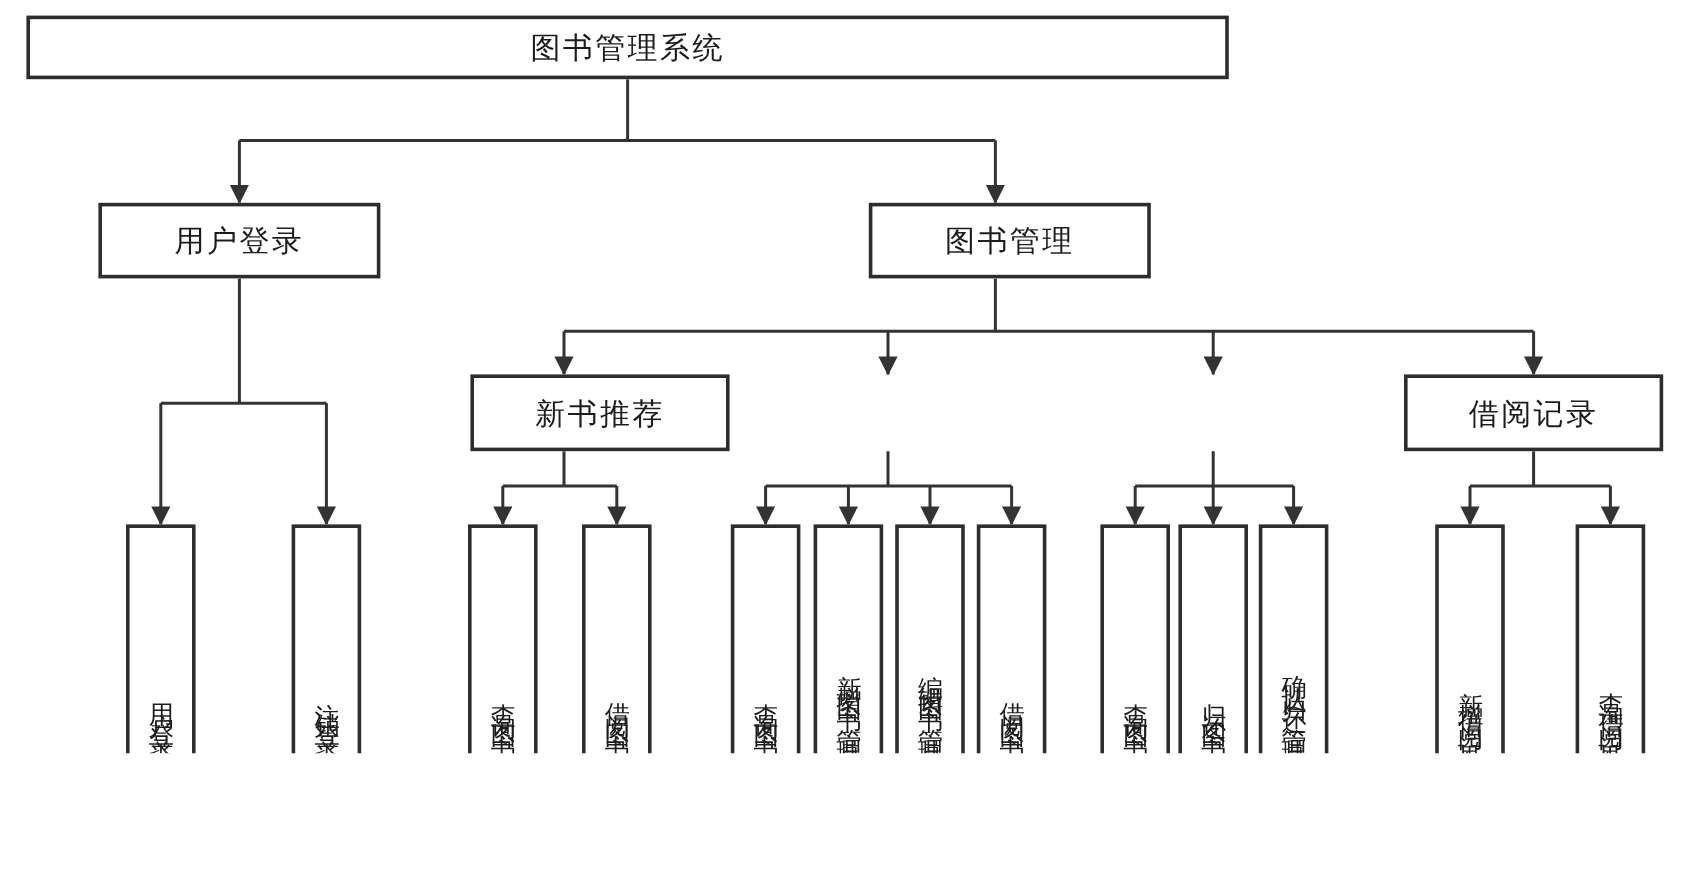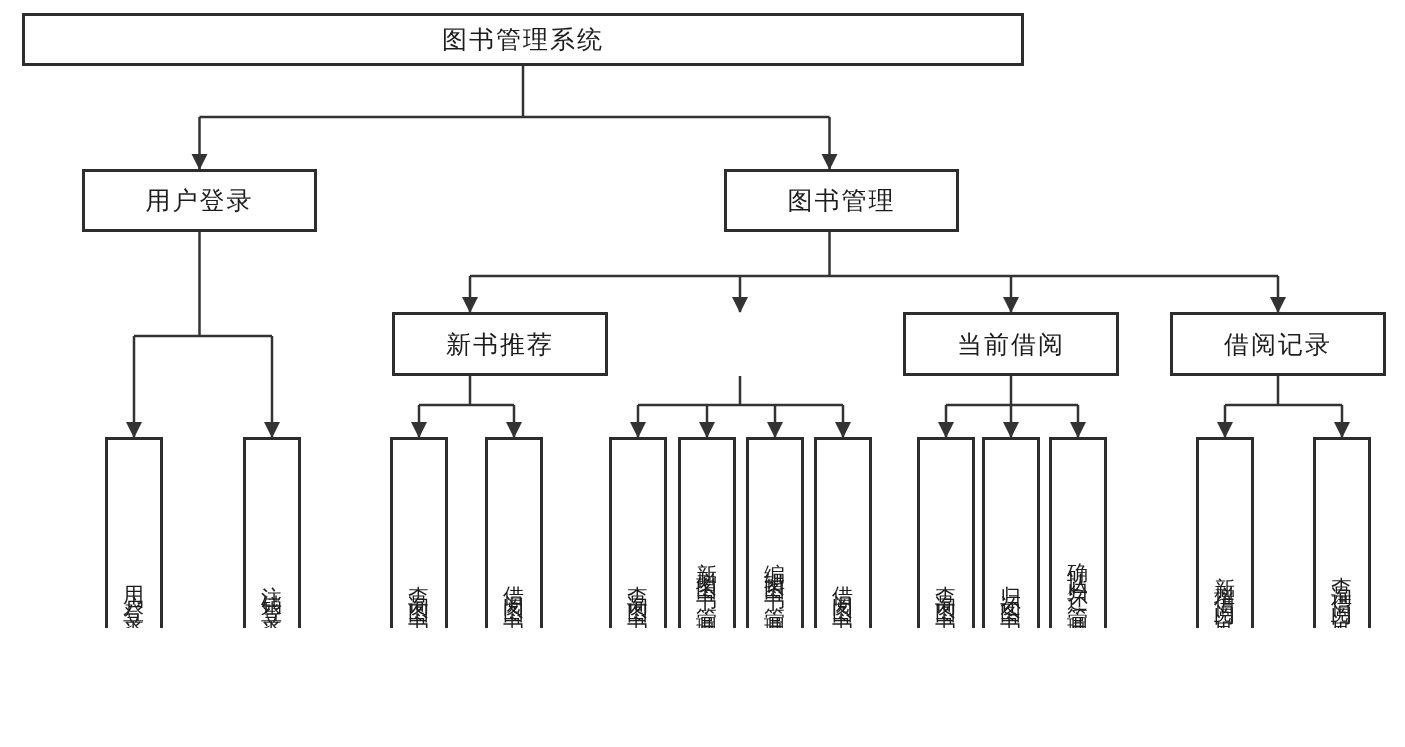--- a/index.html
+++ b/index.html
@@ -121,23 +121,20 @@
   <div class="box hbox lvl2-box" style="left:82px;">
     <span>用户登录</span>
   </div>
   <div class="box hbox lvl2-box" style="left:724px;">
     <span>图书管理</span>
   </div>
 
   <div class="box hbox lvl3-box" style="left:362px;margin-left:30px;">
     <span>新书推荐</span>
   </div>
-  <div class="box hbox lvl3-box" style="left:903px;">
-    <span>当前借阅</span>
-  </div>
   <div class="box hbox lvl3-box" style="left:1170px;">
     <span>借阅记录</span>
   </div>
 
   <div class="box leaf-box" style="left:105px;">
     <span class="vtext">用户登录</span>
   </div>
   <div class="box leaf-box" style="left:243px;">
     <span class="vtext">注销登录</span>
   </div>

